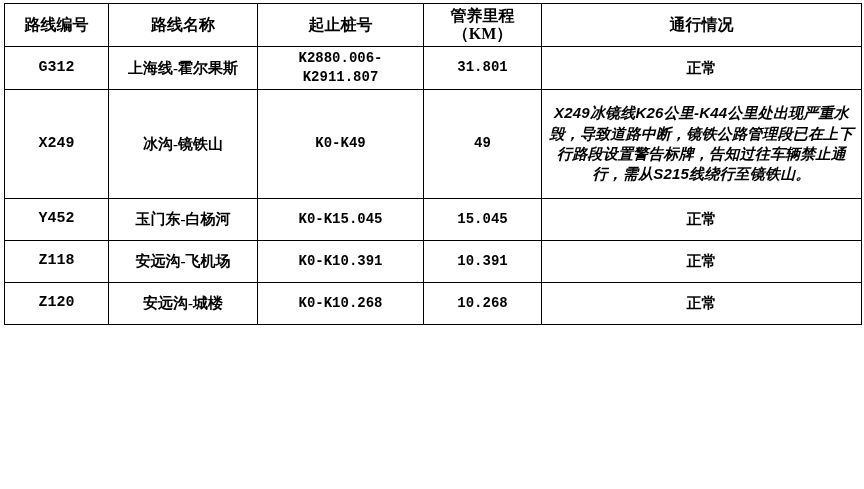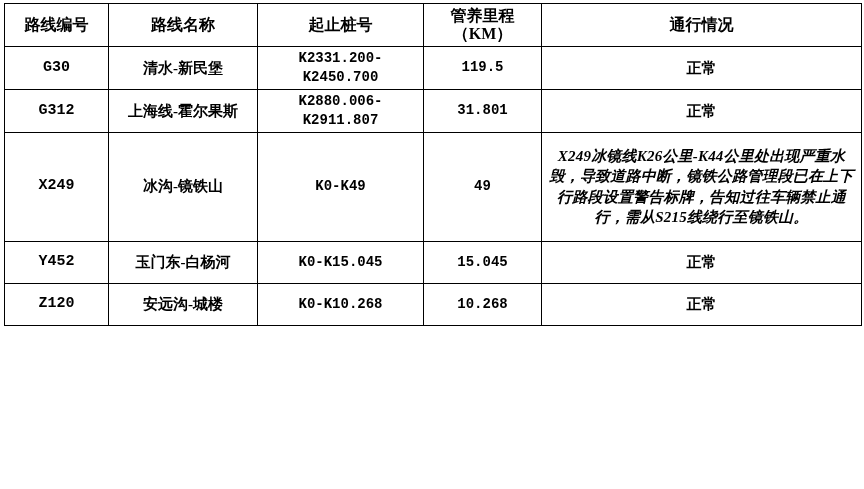--- a/index.html
+++ b/index.html
@@ -73,21 +73,21 @@
   table.road-table tbody tr.tall td {
     height: 104px;
   }
   td.note {
     text-align: left;
     font-weight: bold;
     font-size: 13px;
     line-height: 1.5;
     padding: 4px 6px;
     font-style: italic;
-    font-family: Liberation Serif, serif;
+    font-family: Liberation Sans, sans-serif;
     letter-spacing: 0.2px;
     margin-left: 29px;
   }
 </style>
 </head>
 <body>
 
 <div class="table-wrap">
   <table class="road-table">
     <colgroup>
@@ -104,27 +104,20 @@
         <th>起止桩号</th>
         <th class="two-line">
           <div>管养里程</div>
           <div>（KM）</div>
         </th>
         <th>通行情况</th>
       </tr>
     </thead>
     <tbody>
       <tr>
-        <td class="code">G30</td>
-        <td>清水-新民堡</td>
-        <td class="mono">K2331.200-K2450.700</td>
-        <td class="num">119.5</td>
-        <td>正常</td>
-      </tr>
-      <tr>
         <td class="code">G312</td>
         <td>上海线-霍尔果斯</td>
         <td class="mono">K2880.006-K2911.807</td>
         <td class="num">31.801</td>
         <td>正常</td>
       </tr>
       <tr class="tall">
         <td class="code">X249</td>
         <td>冰沟-镜铁山</td>
         <td class="mono">K0-K49</td>
@@ -132,20 +125,27 @@
         <td class="note">X249冰镜线K26公里-K44公里处出现严重水毁，导致道路中断，镜铁公路管理段已在上下行路段设置警告标牌，告知过往车辆禁止通行，需从S215线绕行至镜铁山。</td>
       </tr>
       <tr>
         <td class="code">Y452</td>
         <td>玉门东-白杨河</td>
         <td class="mono">K0-K15.045</td>
         <td class="num">15.045</td>
         <td>正常</td>
       </tr>
       <tr>
+        <td class="code">Z118</td>
+        <td>安远沟-飞机场</td>
+        <td class="mono">K0-K10.391</td>
+        <td class="num">10.391</td>
+        <td>正常</td>
+      </tr>
+      <tr>
         <td class="code">Z120</td>
         <td>安远沟-城楼</td>
         <td class="mono">K0-K10.268</td>
         <td class="num">10.268</td>
         <td>正常</td>
       </tr>
 
     </tbody>
   </table>
 </div>

